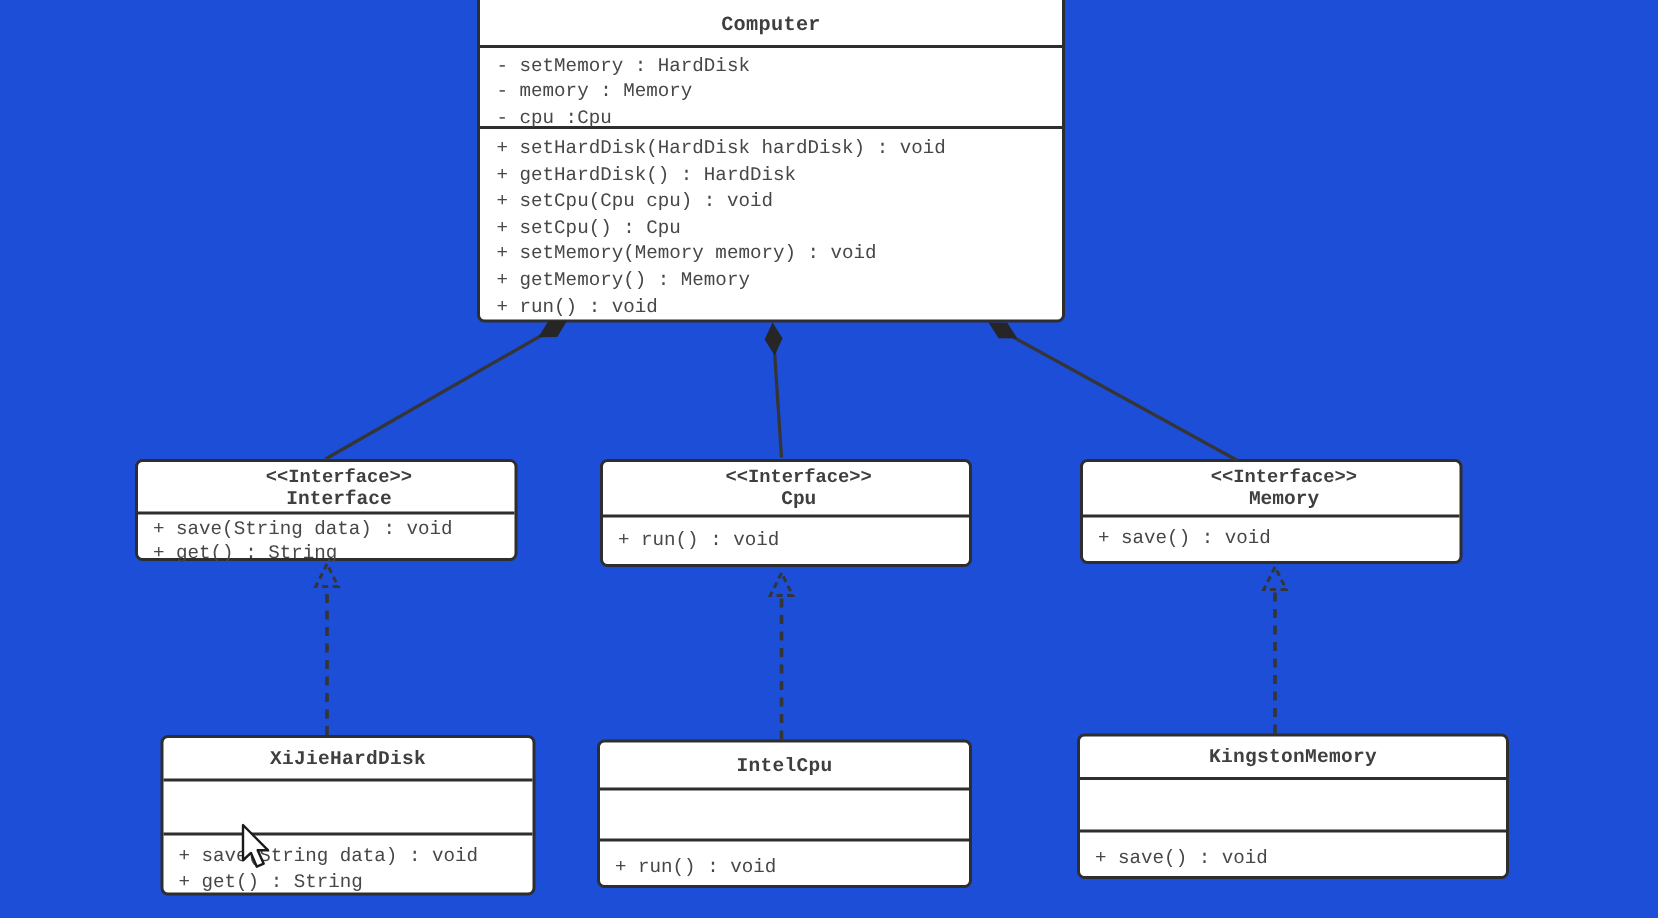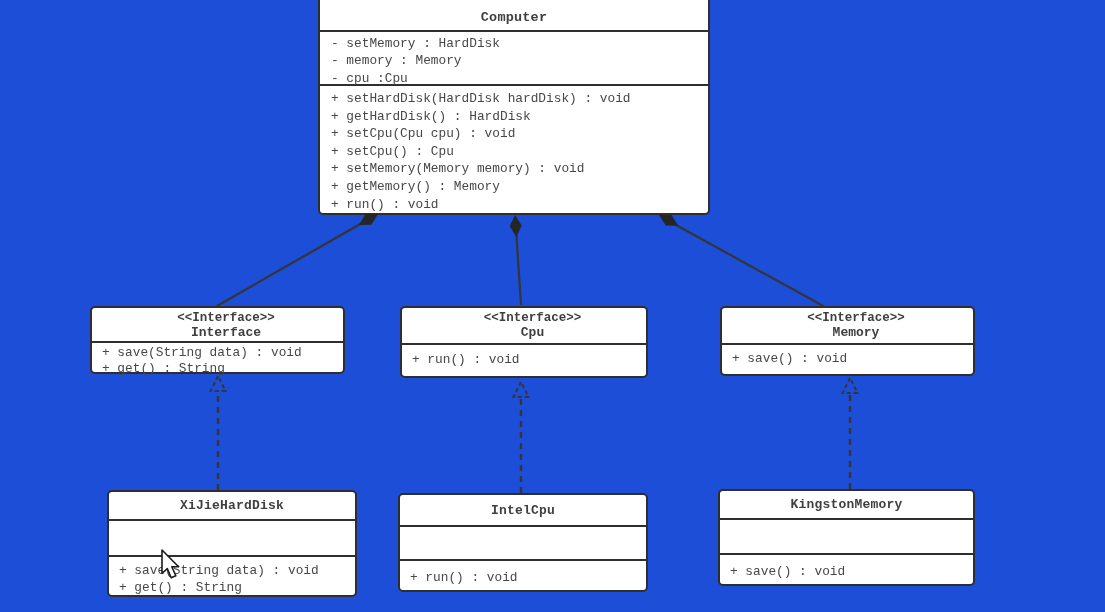--- a/index.html
+++ b/index.html
@@ -84,21 +84,21 @@
   </div>
 
   <div class="uml-box" id="box-intel" style="left:398px;top:493px;width:250px;height:99px;">
     <div class="title-1line sep" style="height:32px;">IntelCpu</div>
     <div class="sep" style="height:34px;"></div>
     <div class="members" style="padding:9px 0 0 10px;">
       <div>+ run() : void</div>
     </div>
   </div>
 
-  <div class="uml-box" id="box-kingston" style="left:718px;top:489px;width:257px;height:97px;">
+  <div class="uml-box" id="box-kingston" style="left:718px;top:489px;width:288px;height:97px;">
     <div class="title-1line sep" style="height:29px;">KingstonMemory</div>
     <div class="sep" style="height:35px;"></div>
     <div class="members" style="padding:9px 0 0 10px;">
       <div>+ save() : void</div>
     </div>
   </div>
 
   <svg class="overlay" width="1105" height="612" viewBox="0 0 1105 612">
 
     <g>

